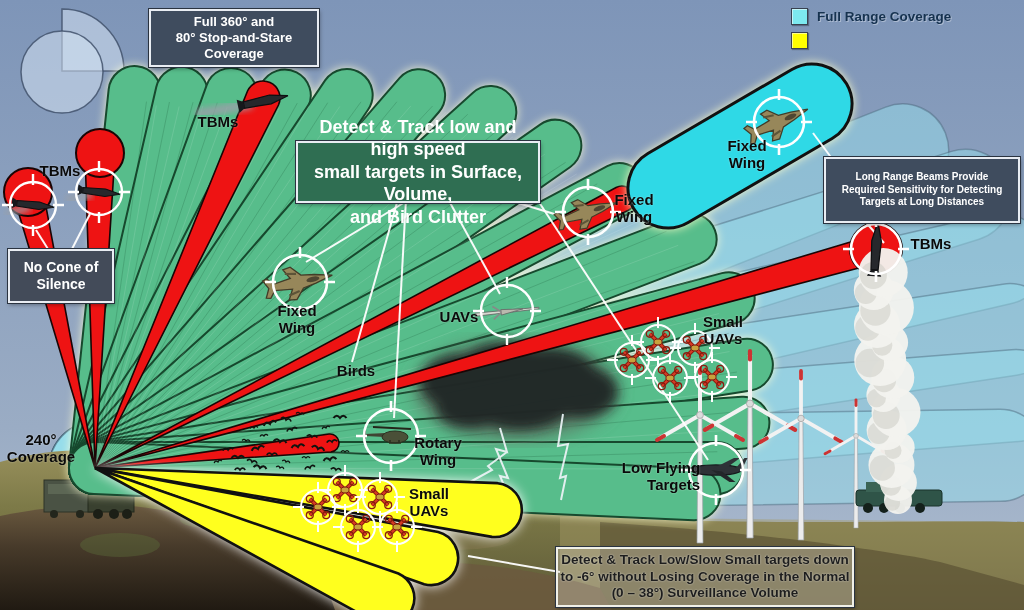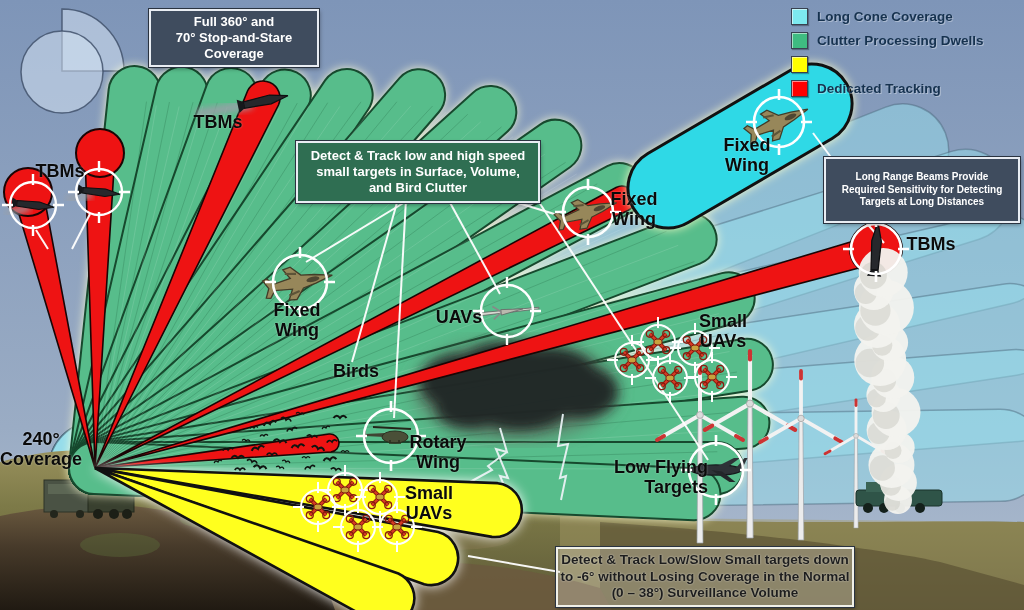--- a/index.html
+++ b/index.html
@@ -1,26 +1,26 @@
 <!DOCTYPE html>
 <html><head>
 <meta charset="utf-8">
 <style>
   html,body{margin:0;padding:0;background:#222;}
   #stage{position:relative;width:1024px;height:610px;overflow:hidden;
          font-family:"Liberation Sans",sans-serif;background:#8da2c0;}
   #scene{position:absolute;left:0;top:0;}
   .lbl{position:absolute;transform:translate(-50%,-50%);white-space:pre-line;
-       text-align:center;font-weight:bold;font-size:18px;color:#0a0a0a;
+       text-align:center;font-weight:bold;font-size:15px;color:#0a0a0a;
        line-height:1.12;text-shadow:0 0 2px rgba(255,255,255,.45);pointer-events:none;}
   .box{position:absolute;display:flex;align-items:center;justify-content:center;
        white-space:pre-line;text-align:center;font-weight:bold;line-height:1.25;
        border:2px solid #e9edf3;box-shadow:0 0 0 1px #2a3340, 1px 2px 4px rgba(0,0,0,.35);}
   .box.dark{background:#3f4c5e;color:#fff;font-size:13px;}
-  .box.green{background:#2f6e52;color:#fff;font-size:13px;}
+  .box.green{background:#2f6e52;color:#fff;font-size:18px;}
   .box.glass{background:rgba(215,210,195,.35);color:#1e1e1e;font-size:13.5px;
        text-shadow:0 0 2px rgba(255,255,255,.6);border-color:#f0f0e8;}
   #legend{position:absolute;left:791px;top:8px;display:flex;flex-direction:column;gap:7px;}
   .leg-row{display:flex;align-items:center;gap:9px;}
   .leg-swatch{width:15px;height:15px;border:1px solid #39414f;
        box-shadow:inset 1px 1px 0 rgba(255,255,255,.55), 1px 1px 1px rgba(0,0,0,.3);}
   .leg-label{font-size:13.5px;font-weight:bold;color:#16324f;
        text-shadow:1px 1px 0 rgba(255,255,255,.35);}
 </style>
 </head>
@@ -456,44 +456,38 @@
     <circle cx="397" cy="527" r="17"></circle>
     <path d="M397,502 L397,513 M397,541 L397,552
              M372,527 L383,527 M411,527 L422,527"></path>
         </g>
       </g>
   </svg>
 
   <div id="legend">
     <div class="leg-row">
       <span class="leg-swatch" style="background: rgb(125, 233, 239);"></span>
-      <span class="leg-label">Long Cone Coverage</span>
-    </div>
-    <div class="leg-row">
-      <span class="leg-swatch" style="background: rgb(63, 188, 129);"></span>
-      <span class="leg-label">Clutter Processing Dwells</span>
+      <span class="leg-label">Full Range Coverage</span>
     </div>
     <div class="leg-row">
       <span class="leg-swatch" style="background: rgb(255, 255, 0);"></span>
     </div>
-    <div class="leg-row">
-      <span class="leg-swatch" style="background: rgb(254, 0, 0);"></span>
-      <span class="leg-label">Dedicated Tracking</span>
-    </div>
   </div>
 
   <div class="box dark" style="left:149px;top:9px;width:166px;height:54px;">Full 360° and
-70° Stop-and-Stare
+80° Stop-and-Stare
 Coverage</div>
   <div class="box green" style="left:296px;top:141px;width:240px;height:58px;">Detect &amp; Track low and high speed
 small targets in Surface, Volume,
 and Bird Clutter</div>
   <div class="box dark" style="left:824px;top:157px;width:192px;height:62px;font-size:10px;">Long Range Beams Provide
 Required Sensitivity for Detecting
 Targets at Long Distances</div>
+  <div class="box dark" style="left:8px;top:249px;width:102px;height:50px;font-size:14px;background:#434b59;">No Cone of
+Silence</div>
   <div class="box glass" style="left:556px;top:547px;width:294px;height:56px;">Detect  &amp; Track Low/Slow Small targets down
 to -6° without Losing Coverage in the Normal
 (0 – 38°) Surveillance Volume</div>
 
   <div class="lbl" style="left:60px;top:171px;">TBMs</div>
   <div class="lbl" style="left:218px;top:122px;">TBMs</div>
   <div class="lbl" style="left:931px;top:244px;">TBMs</div>
   <div class="lbl" style="left:297px;top:320px;">Fixed
 Wing</div>
   <div class="lbl" style="left:634px;top:209px;">Fixed

